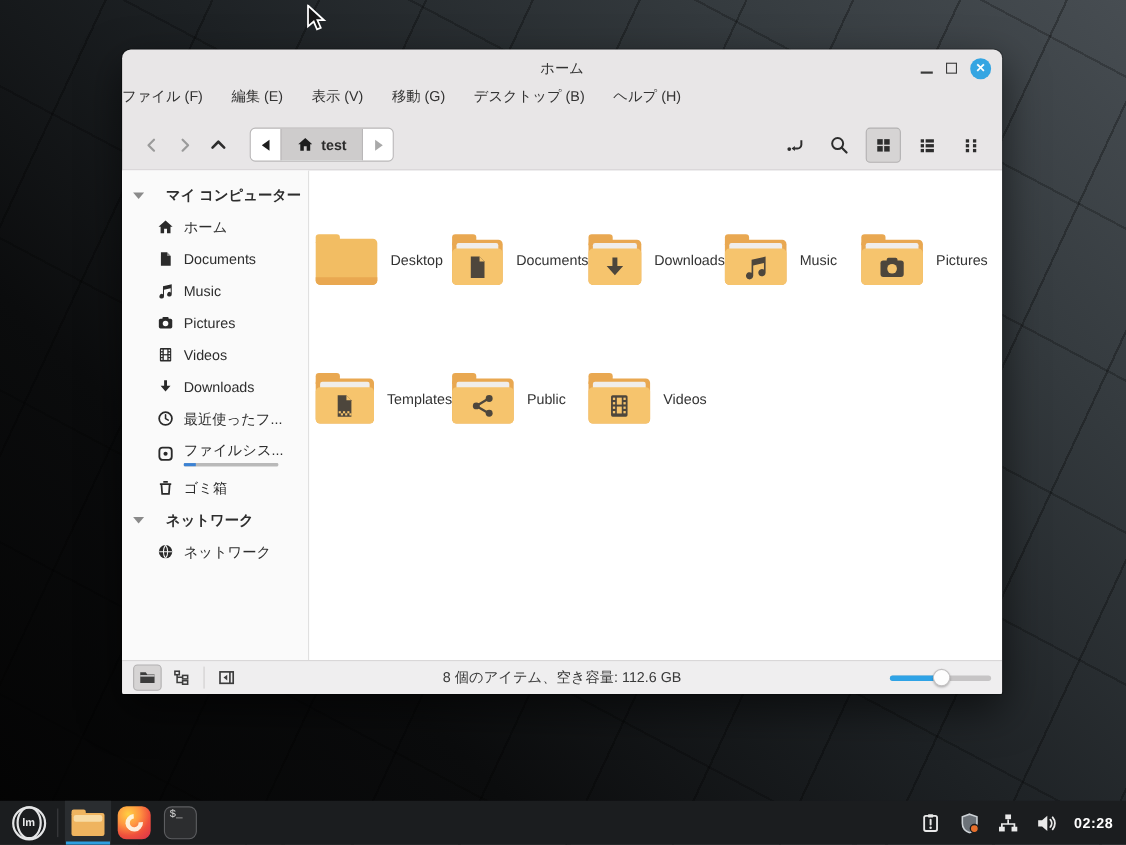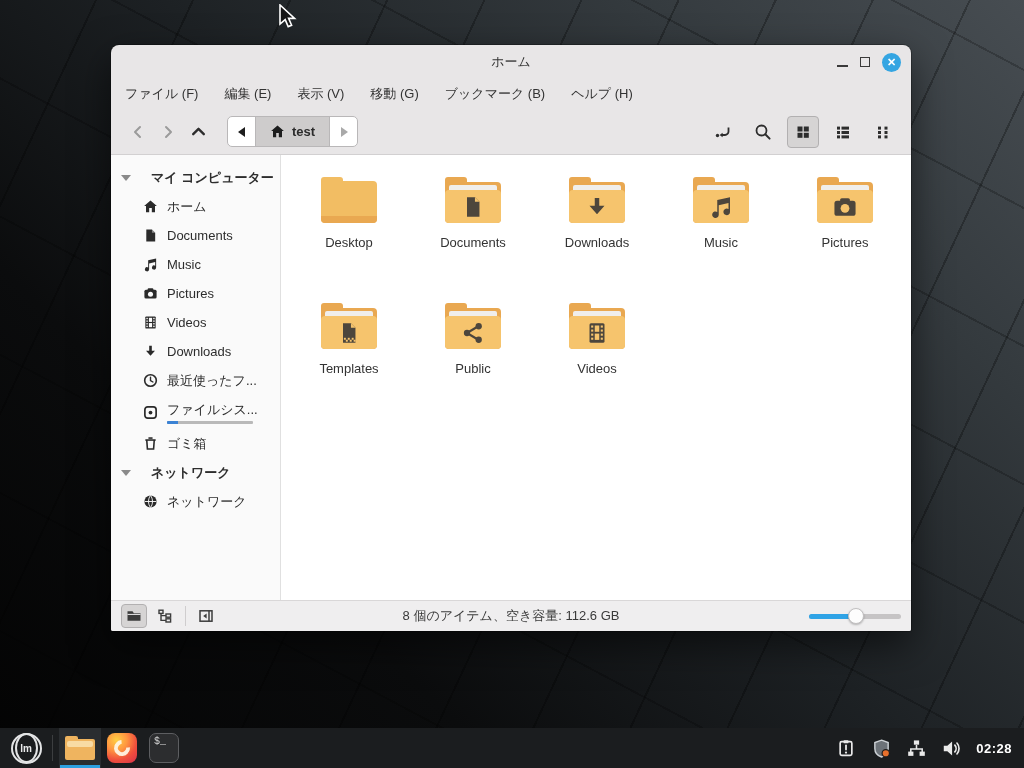--- a/index.html
+++ b/index.html
@@ -21,21 +21,21 @@
     display:flex; flex-direction:column; overflow:hidden;
   }
   .titlebar { height:34px; display:flex; align-items:center; position:relative; flex:0 0 auto; }
   .titlebar .title { position:absolute; left:0; right:0; text-align:center; font-size:13px; color:#333; }
   .win-controls { position:absolute; right:10px; top:0; height:34px; display:flex; align-items:center; gap:12px; }
   .btn-min { width:11px; height:2px; background:#3a3a3a; margin-top:8px; }
   .btn-max { width:10px; height:10px; border:1.5px solid #3a3a3a; background:transparent; }
   .btn-close { width:19px; height:19px; border-radius:50%; background:#34a5e2; color:#fff;
     display:flex; align-items:center; justify-content:center; font-size:11px; line-height:1; font-weight:bold; }
 
-  .menubar { height:30px; display:flex; align-items:center; padding-left:14px; gap:26px; flex:0 0 auto; }
+  .menubar { height:30px; display:flex; align-items:flex-start; gap:26px; flex:0 0 auto; }
   .menu-item { font-size:13px; color:#333; }
 
   
   .toolbar { height:46px; display:flex; align-items:center; padding:0 12px; flex:0 0 auto;
     border-bottom:1px solid #d2d0d1; }
   .nav-btn { width:30px; height:30px; display:flex; align-items:center; justify-content:center; }
   .breadcrumb { margin-left:14px; height:31px; display:flex; background:#fff; border:1px solid #b9b7b8;
     border-radius:5px; overflow:hidden; }
   .bc-seg { display:flex; align-items:center; justify-content:center; }
   .bc-arrow { width:27px; }
@@ -56,21 +56,21 @@
   .side-section span { font-size:13px; font-weight:bold; color:#2d2d2d; }
   .side-item { display:flex; align-items:center; gap:9px; height:29px; padding-left:32px; }
   .side-item span { font-size:13px; color:#2d2d2d; white-space:nowrap; }
   .side-item.fs { height:34px; }
   .fs-text { display:flex; flex-direction:column; gap:2px; }
   .usage-bar { width:86px; height:3px; background:#b9b9b9; border-radius:1px; overflow:hidden; }
   .usage-fill { height:100%; width:13%; background:#3b82d4; }
 
   .content { flex:1 1 auto; padding:14px 0 0 6px; display:grid;
     grid-template-columns:repeat(5,124px); grid-auto-rows:126px; align-content:start; }
-  .file-item { display:flex; flex-direction:column; align-items:center; gap:12px; padding-top:8px; }
+  .file-item { display:flex; flex-direction:row; align-items:center; gap:12px; padding-top:8px; }
   .file-label { font-size:13px; color:#333; }
 
   
   .folder { position:relative; width:56px; height:46px; }
   .f-tab  { position:absolute; top:0; left:0; width:22px; height:10px; background:#e9a851; border-radius:3px 3px 0 0; }
   .f-back { position:absolute; top:5px; left:0; right:0; bottom:0; background:#e9a851; border-radius:4px; }
   .f-paper{ position:absolute; top:8px; left:4px; right:4px; height:9px; background:#f0eeeb; border-radius:2px; }
   .f-front{ position:absolute; top:13px; left:0; right:0; bottom:0; background:#f6c46d; border-radius:4px;
     display:flex; align-items:center; justify-content:center; }
   .folder.closed .f-tab { background:#f2bd63; height:8px; }
@@ -138,21 +138,21 @@
         <span>✕</span>
       </div>
     </div>
   </div>
 
   <div class="menubar">
     <div class="menu-item">ファイル (F)</div>
     <div class="menu-item">編集 (E)</div>
     <div class="menu-item">表示 (V)</div>
     <div class="menu-item">移動 (G)</div>
-    <div class="menu-item">ブックマーク (B)</div>
+    <div class="menu-item">デスクトップ (B)</div>
     <div class="menu-item">ヘルプ (H)</div>
   </div>
 
   <div class="toolbar">
     <div class="nav-btn">
       <svg width="16" height="16" viewBox="0 0 16 16">
           <path d="M10 3L5 8l5 5" fill="none" stroke="#9b9b9b" stroke-width="2" stroke-linecap="round" stroke-linejoin="round"></path>
         </svg>
     </div>
     <div class="nav-btn">

